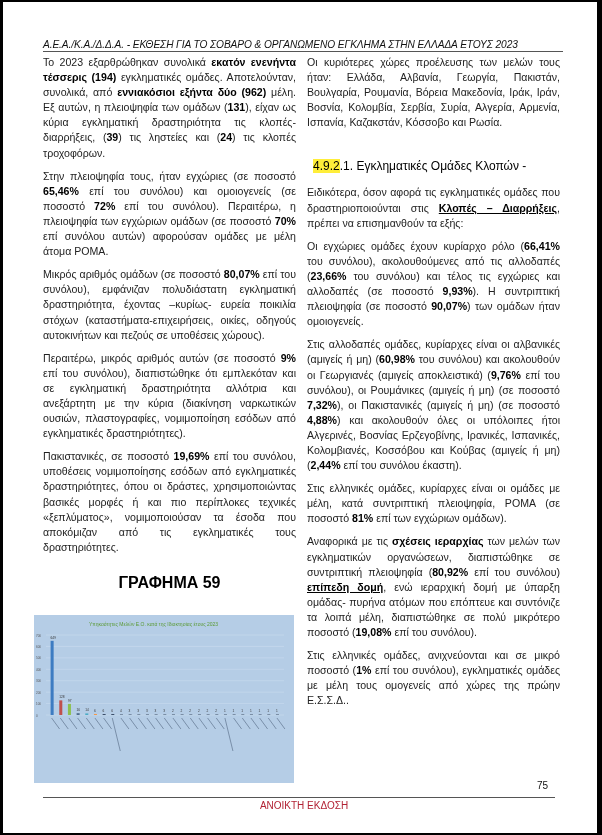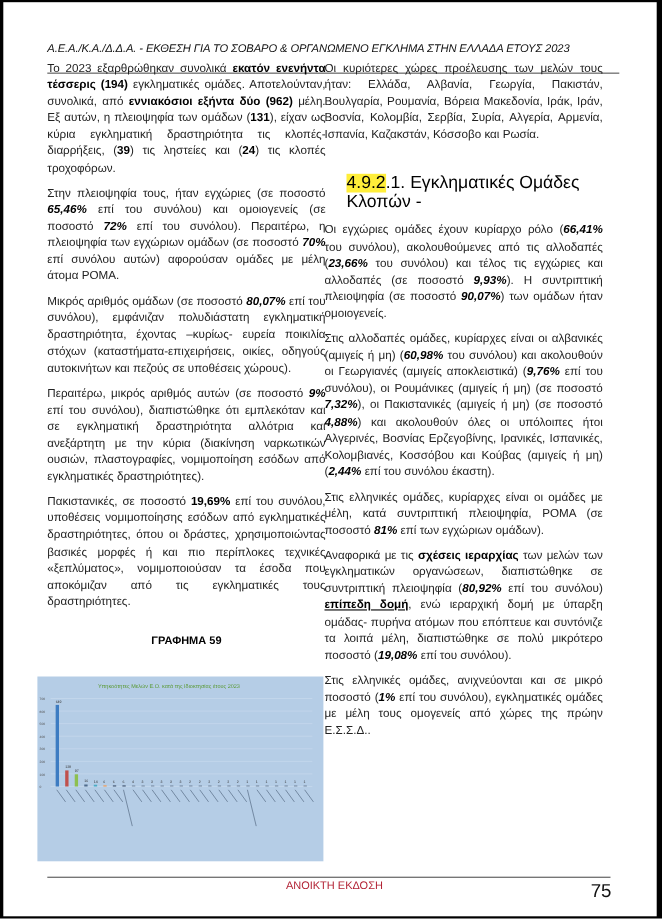--- a/index.html
+++ b/index.html
@@ -1,35 +1,35 @@
 <!DOCTYPE html>
 <html><head>
 <meta charset="utf-8">
 <style>
   html,body{margin:0;padding:0;}
   body{width:602px;height:835px;background:#000;position:relative;overflow:hidden;font-family:"Liberation Sans",sans-serif;}
   .page{position:absolute;left:3px;top:2px;width:594px;height:831px;background:#fff;}
-  .header{position:absolute;left:40px;top:37px;width:520px;font-size:10.2px;font-style:italic;color:#111;border-bottom:1px solid #555;padding-bottom:16px;white-space:nowrap;letter-spacing:-0.1px;}
+  .header{position:absolute;left:40px;top:37px;width:520px;font-size:10.2px;font-style:italic;color:#111;border-bottom:1px solid #555;padding-bottom:1px;white-space:nowrap;letter-spacing:-0.1px;}
   .col{position:absolute;top:53px;width:253px;font-size:10.6px;line-height:15.1px;color:#222;}
   .left{left:40px;}
-  .right{left:292px;}
+  .right{left:304px;}
   .col p{margin:0 0 8px 0;text-align:justify;}
   .b{font-weight:bold;color:#000;}
   .i{}
-  .bi{font-weight:bold;font-style:italic;color:#000;margin-top:15px;}
+  .bi{font-weight:bold;color:#000;margin-top:15px;}
   .u{text-decoration:underline;}
   .hl{background:#ffee3a;}
-  .sec{font-size:16px;line-height:17px;margin:28px 0 10px 16px;color:#000;padding-left:4px;}
+  .sec{font-size:12px;line-height:17px;margin:28px 0 10px 2px;color:#000;padding-left:4px;}
   .sec .t2{display:block;padding-left:44px;}
-  .fig-title{text-align:center;font-weight:bold;font-size:10px;margin:20px 0 7px 0;color:#000;}
+  .fig-title{text-align:center;font-weight:bold;font-size:16px;margin:20px 0 7px 0;color:#000;}
   .chart{position:absolute;left:31px;top:613px;width:260px;height:168px;background:#b5cde6;}
   .chart-title{position:absolute;left:55px;top:6px;font-size:5px;color:#5b9a36;white-space:nowrap;}
   .footer-line{position:absolute;left:40px;top:795px;width:512px;border-top:1px solid #555;}
   .footer-text{position:absolute;left:0;width:602px;top:798px;text-align:center;font-size:10px;color:#b22234;}
-  .page-num{position:absolute;left:534px;top:798px;font-size:17px;color:#111;}
+  .page-num{position:absolute;left:534px;top:778px;font-size:10px;color:#111;}
 </style>
 </head>
 <body>
 
 <div class="page">
   <div class="header">Α.Ε.Α./Κ.Α./Δ.Δ.Α. - ΕΚΘΕΣΗ ΓΙΑ ΤΟ ΣΟΒΑΡΟ &amp; ΟΡΓΑΝΩΜΕΝΟ ΕΓΚΛΗΜΑ ΣΤΗΝ ΕΛΛΑΔΑ ΕΤΟΥΣ 2023</div>
 
   <div class="col left">
     <p>
       <span>Το 2023 εξαρθρώθηκαν συνολικά </span><span class="b">εκατόν ενενήντα τέσσερις (194)</span><span> εγκληματικές ομάδες. Αποτελούνταν, συνολικά, από </span><span class="b">εννιακόσιοι εξήντα δύο (962)</span><span> μέλη. Εξ αυτών, η πλειοψηφία των ομάδων (</span><span class="b">131</span><span>), είχαν ως κύρια εγκληματική δραστηριότητα τις κλοπές-διαρρήξεις, (</span><span class="b">39</span><span>) τις ληστείες και (</span><span class="b">24</span><span>) τις κλοπές τροχοφόρων.</span>
@@ -47,20 +47,23 @@
       <span>Πακιστανικές, σε ποσοστό </span><span class="b">19,69%</span><span> επί του συνόλου, υποθέσεις νομιμοποίησης εσόδων από εγκληματικές δραστηριότητες, όπου οι δράστες, χρησιμοποιώντας βασικές μορφές ή και πιο περίπλοκες τεχνικές «ξεπλύματος», νομιμοποιούσαν τα έσοδα που αποκόμιζαν από τις εγκληματικές τους δραστηριότητες.</span>
     </p>
     <div class="fig-title">ΓΡΑΦΗΜΑ 59</div>
   </div>
 
   <div class="col right">
     <p>Οι κυριότερες χώρες προέλευσης των μελών τους ήταν: Ελλάδα, Αλβανία, Γεωργία, Πακιστάν, Βουλγαρία, Ρουμανία, Βόρεια Μακεδονία, Ιράκ, Ιράν, Βοσνία, Κολομβία, Σερβία, Συρία, Αλγερία, Αρμενία, Ισπανία, Καζακστάν, Κόσσοβο και Ρωσία.</p>
     <div class="sec">
       <span class="hl">4.9.2</span><span>.1.</span> <span>Εγκληματικές Ομάδες Κλοπών -</span>
     </div>
+    <p>
+      <span>Ειδικότερα, όσον αφορά τις εγκληματικές ομάδες που δραστηριοποιούνται στις </span><span class="b u">Κλοπές – Διαρρήξεις</span><span>, πρέπει να επισημανθούν τα εξής:</span>
+    </p>
     <p>
       <span>Οι εγχώριες ομάδες έχουν κυρίαρχο ρόλο (</span><span class="bi">66,41%</span><span class="i"> του συνόλου</span><span>), ακολουθούμενες από τις αλλοδαπές (</span><span class="bi">23,66%</span><span class="i"> του συνόλου</span><span>) και τέλος τις εγχώριες και αλλοδαπές (</span><span class="i">σε ποσοστό </span><span class="bi">9,93%</span><span>). Η συντριπτική πλειοψηφία (</span><span class="i">σε ποσοστό </span><span class="bi">90,07%</span><span>) των ομάδων ήταν ομοιογενείς.</span>
     </p>
     <p>
       <span>Στις αλλοδαπές ομάδες, κυρίαρχες είναι οι αλβανικές (</span><span class="i">αμιγείς ή μη</span><span class="i">) (</span><span class="bi">60,98%</span><span class="i"> του συνόλου</span><span>) και ακολουθούν οι Γεωργιανές (</span><span class="i">αμιγείς αποκλειστικά</span><span>) (</span><span class="bi">9,76%</span><span class="i"> επί του συνόλου</span><span>), οι Ρουμάνικες (</span><span class="i">αμιγείς ή μη</span><span class="i">) (</span><span class="i">σε ποσοστό </span><span class="bi">7,32%</span><span>), οι Πακιστανικές (</span><span class="i">αμιγείς ή μη</span><span>) (</span><span class="i">σε ποσοστό </span><span class="bi">4,88%</span><span>) και ακολουθούν όλες οι υπόλοιπες ήτοι Αλγερινές, Βοσνίας Ερζεγοβίνης, Ιρανικές, Ισπανικές, Κολομβιανές, Κοσσόβου και Κούβας (</span><span class="i">αμιγείς ή μη</span><span>) (</span><span class="bi">2,44%</span><span class="i"> επί του συνόλου έκαστη</span><span>).</span>
     </p>
     <p>
       <span>Στις ελληνικές ομάδες, κυρίαρχες είναι οι ομάδες με μέλη, κατά συντριπτική πλειοψηφία, ΡΟΜΑ (</span><span class="i">σε ποσοστό </span><span class="bi">81%</span><span class="i"> επί των εγχώριων ομάδων</span><span>).</span>
     </p>
     <p>

